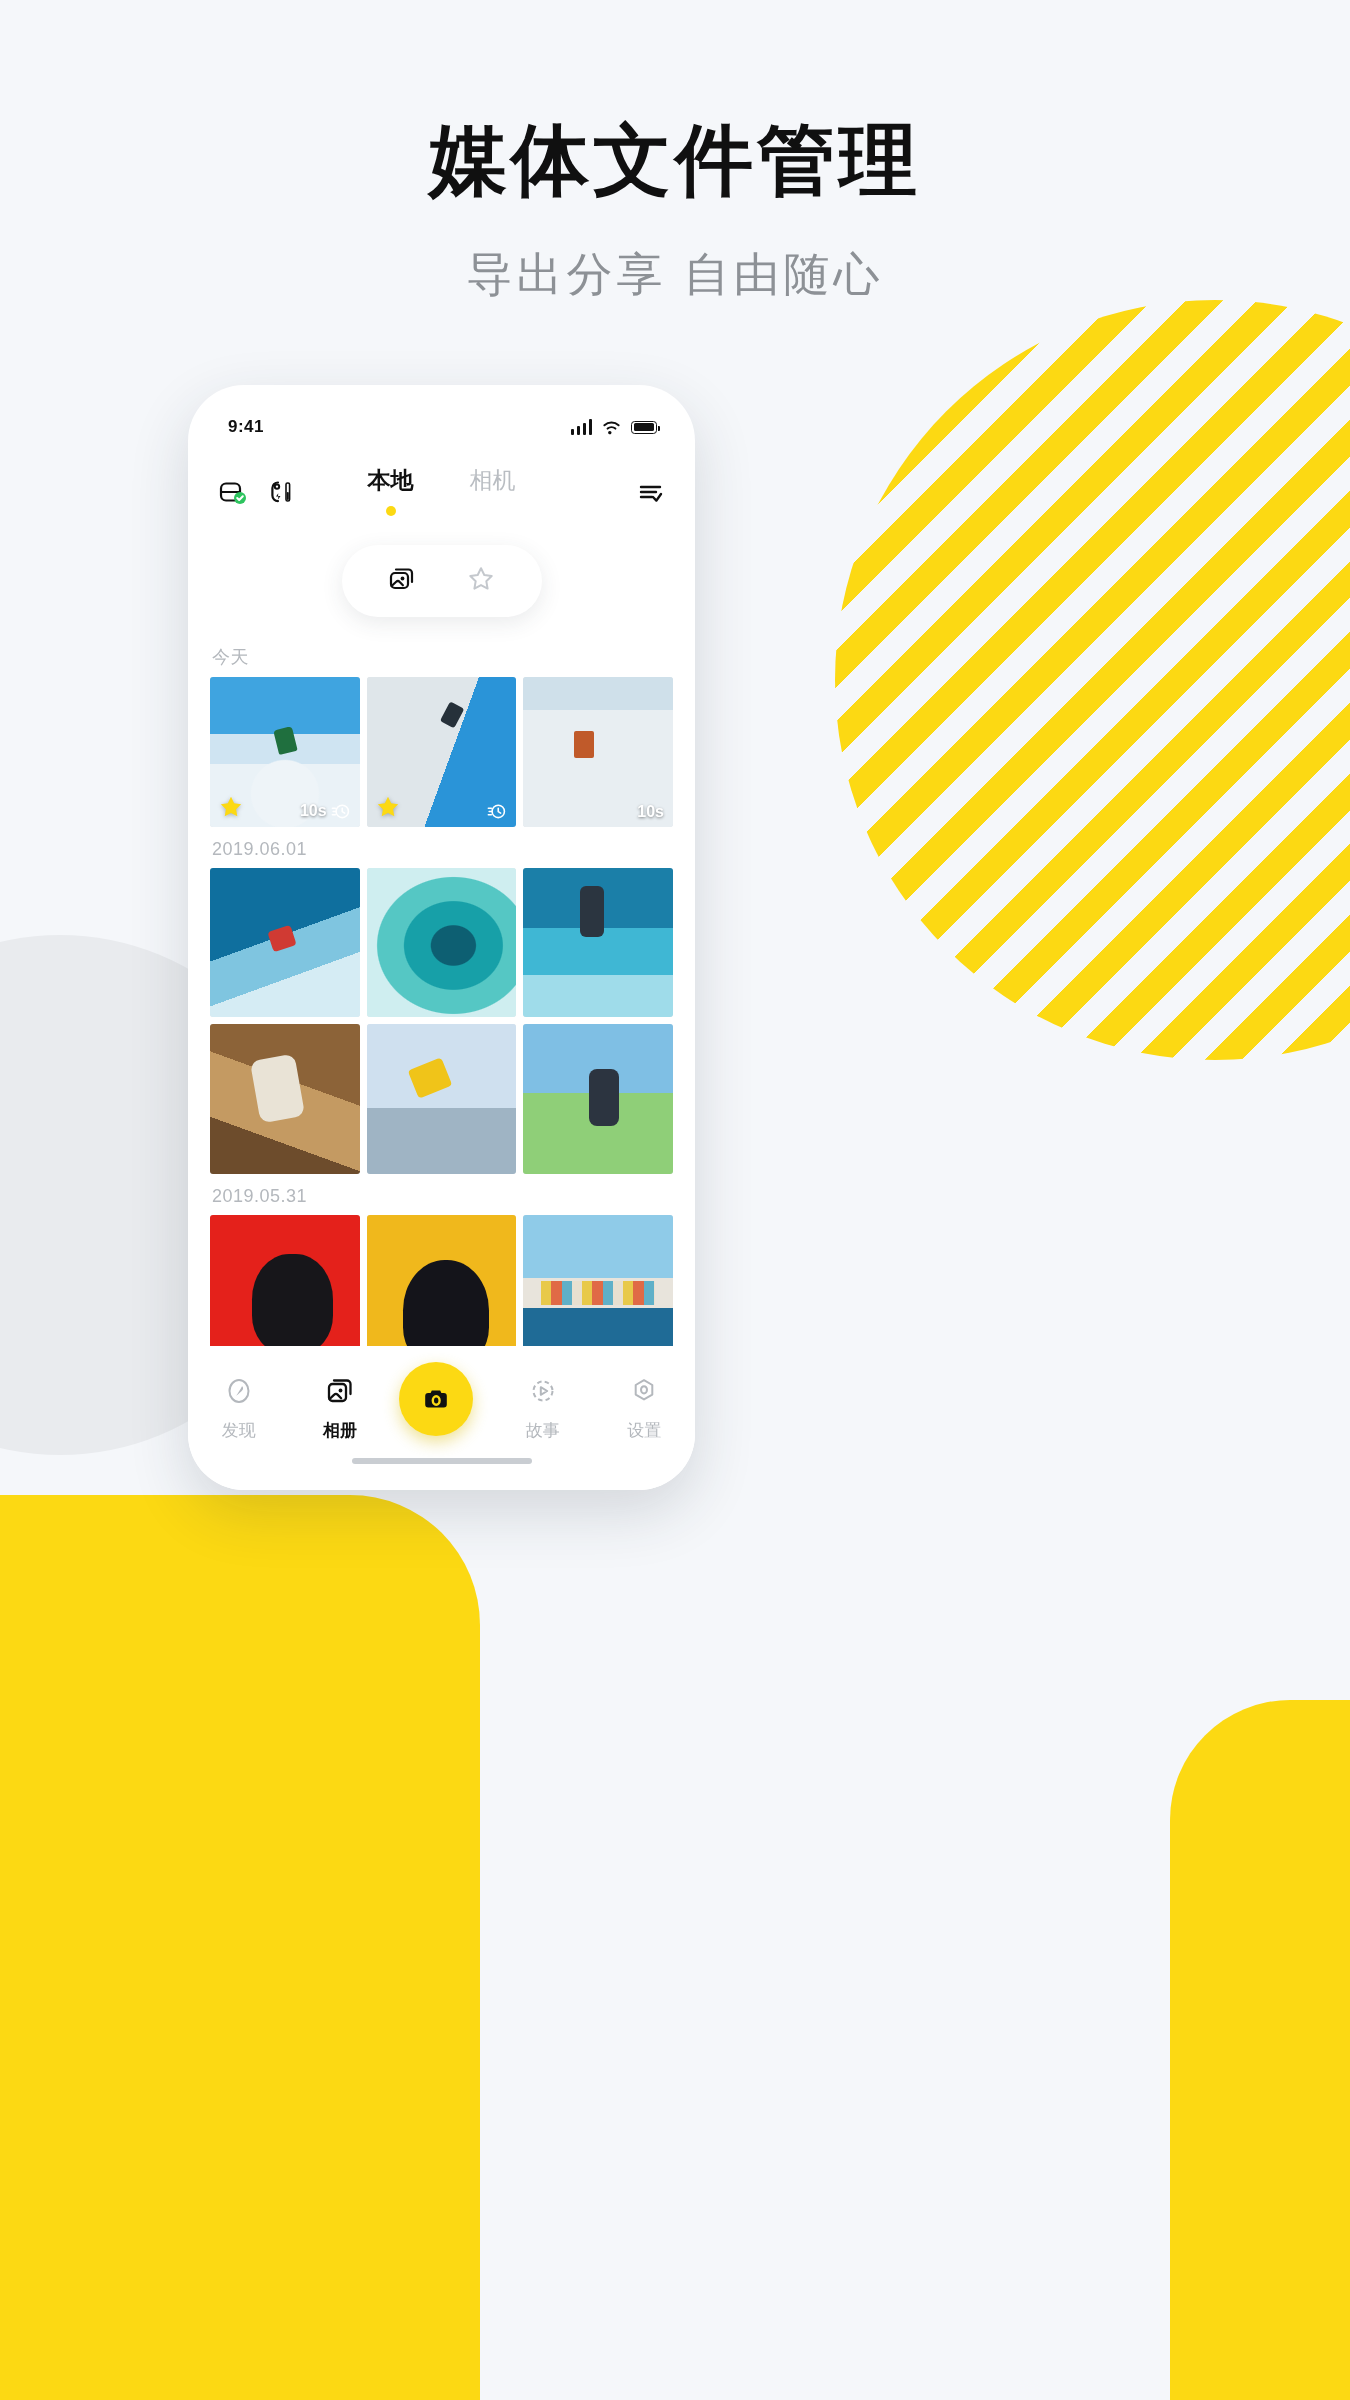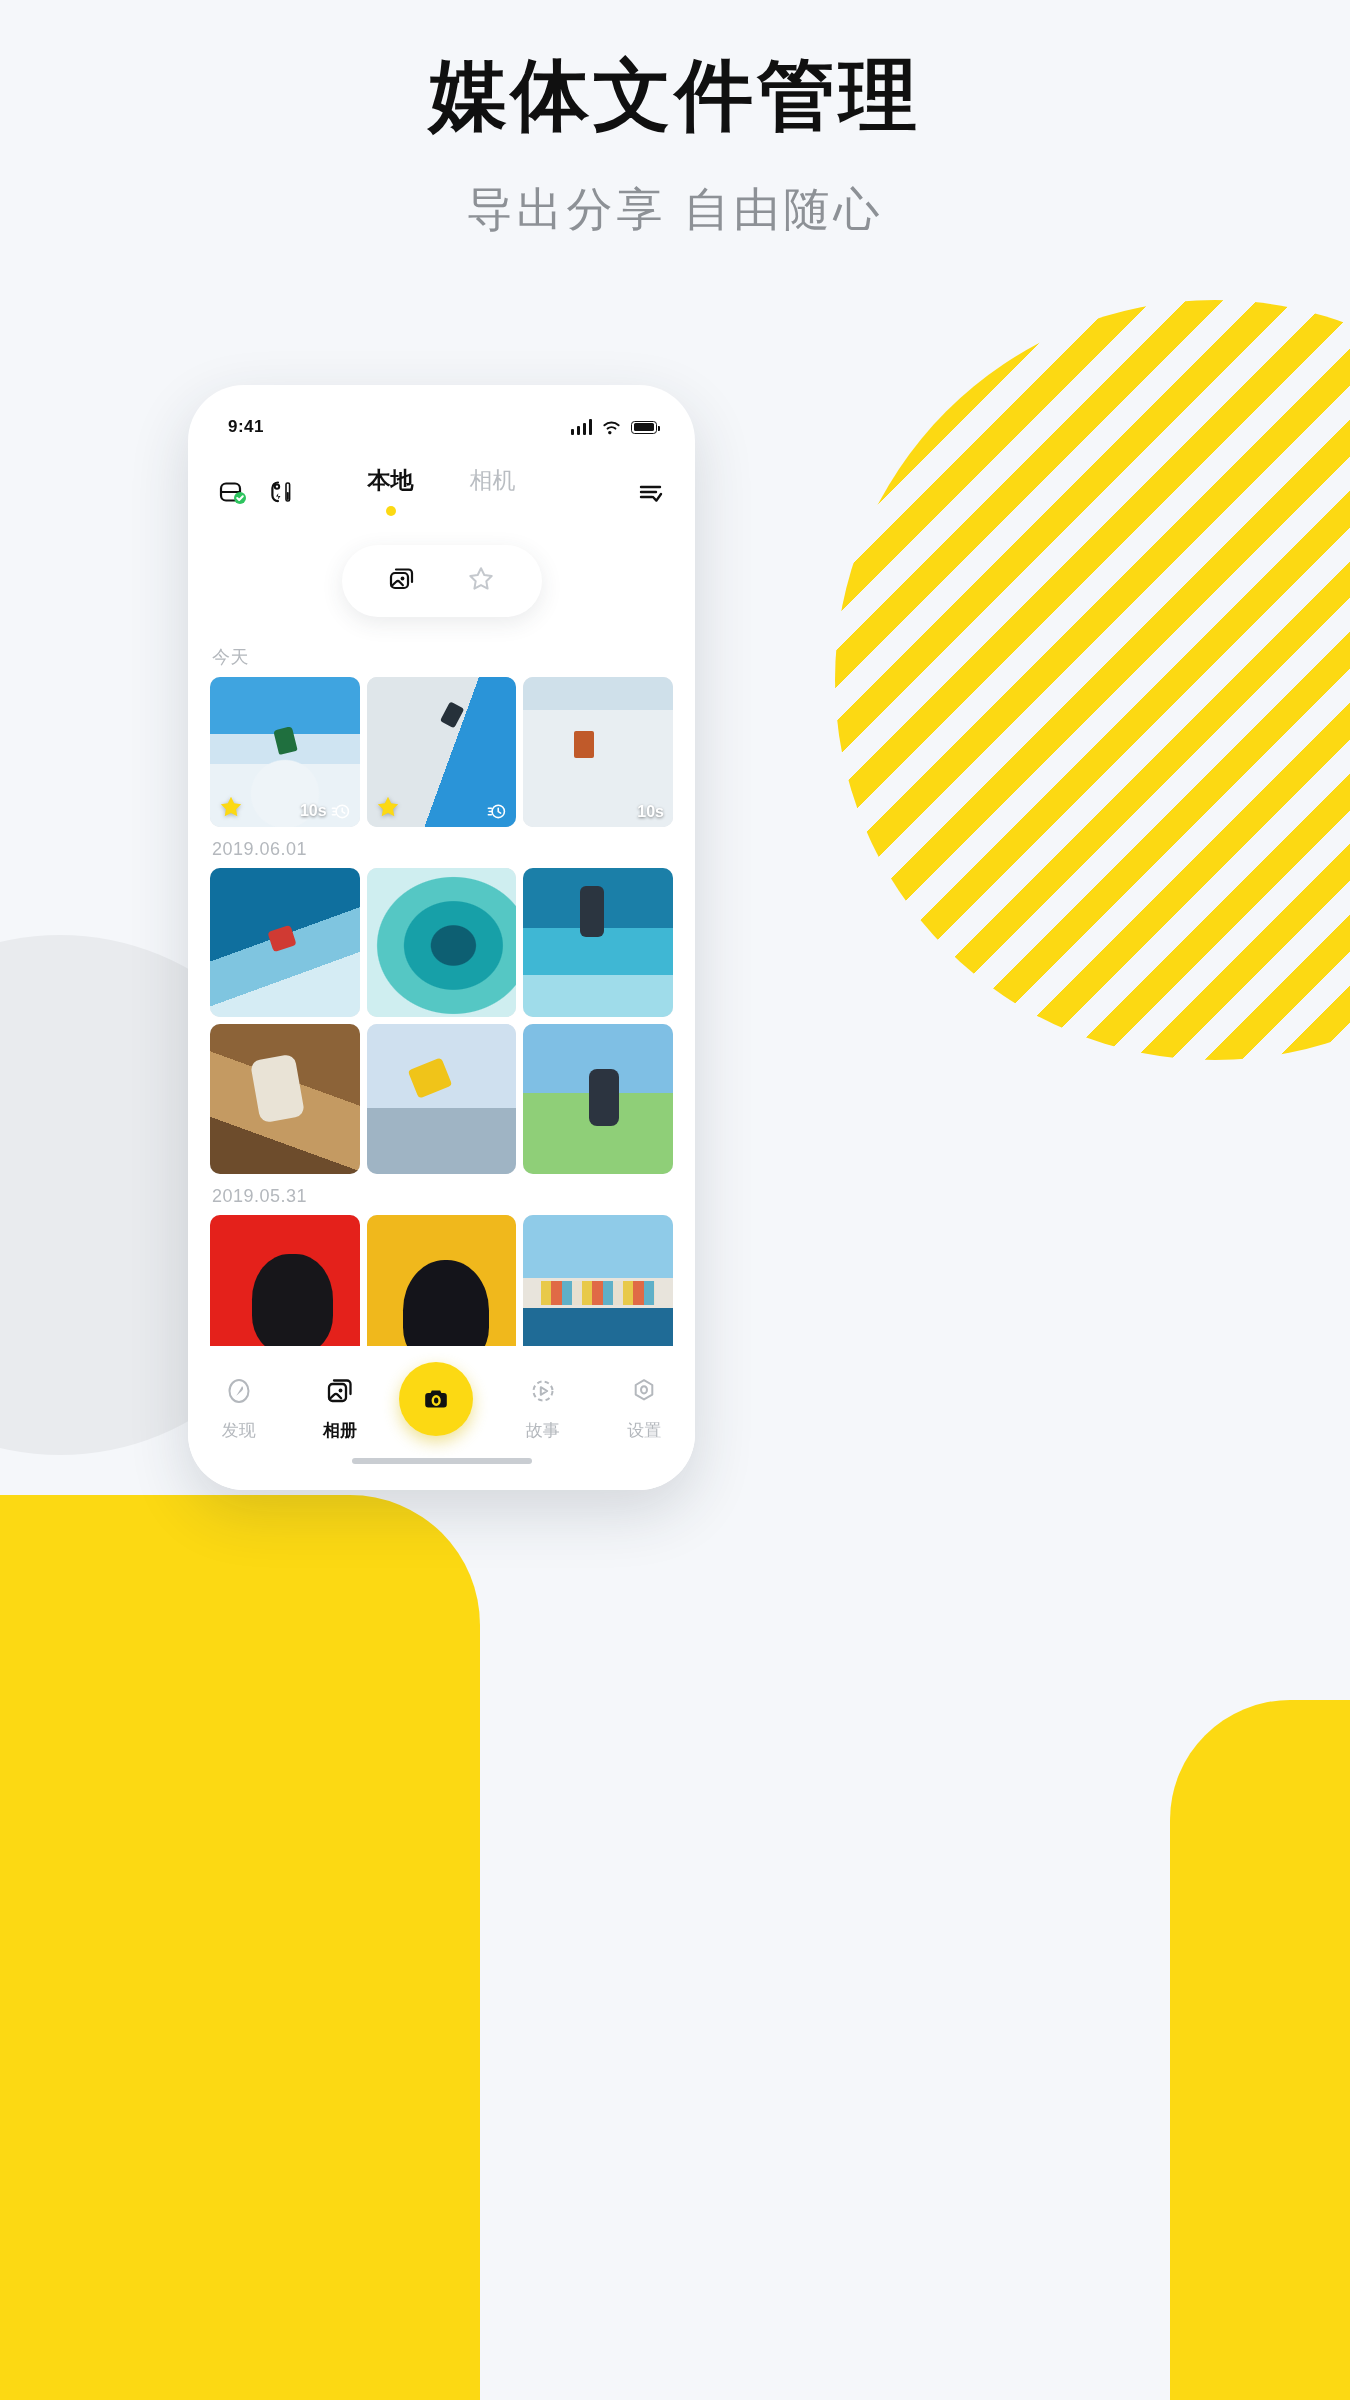--- a/index.html
+++ b/index.html
@@ -43,21 +43,21 @@
     right:-60px; top:1700px;
     width:240px; height:820px;
     border-radius:120px 0 0 120px;
     background:#fcd913;
   }
 
   
   .headline-wrap{
     position:relative; z-index:3;
     text-align:center;
-    padding-top:53px;
+    padding-top:118px;
   }
   .headline{
     font-size:78px;
     font-weight:bold;
     color:#101010;
     letter-spacing:4px;
     line-height:1.1;
     font-family:"DejaVu Sans","Liberation Sans",sans-serif;
   }
   .subhead{
@@ -144,21 +144,21 @@
   .gallery{ flex:1 1 auto; overflow:hidden; padding:0 22px; }
   .date-label{
     font-size:18px; color:#b4b8bd; padding:12px 2px 8px 2px; letter-spacing:.5px;
   }
   .grid{
     display:grid; grid-template-columns:repeat(3,1fr);
     gap:7px;
   }
   .cell{
     position:relative; width:100%; aspect-ratio:1/1;
-    overflow:hidden; border-radius:10px; background:#dfe3e7;
+    overflow:hidden; border-radius:3px; background:#dfe3e7;
   }
   .cell .ph{ position:absolute; inset:0; }
 
   .badge-star{
     position:absolute; left:8px; bottom:7px;
     width:26px; height:26px;
     filter:drop-shadow(0 1px 2px rgba(0,0,0,.28));
   }
   .badge-dur{
     position:absolute; right:9px; bottom:6px;

